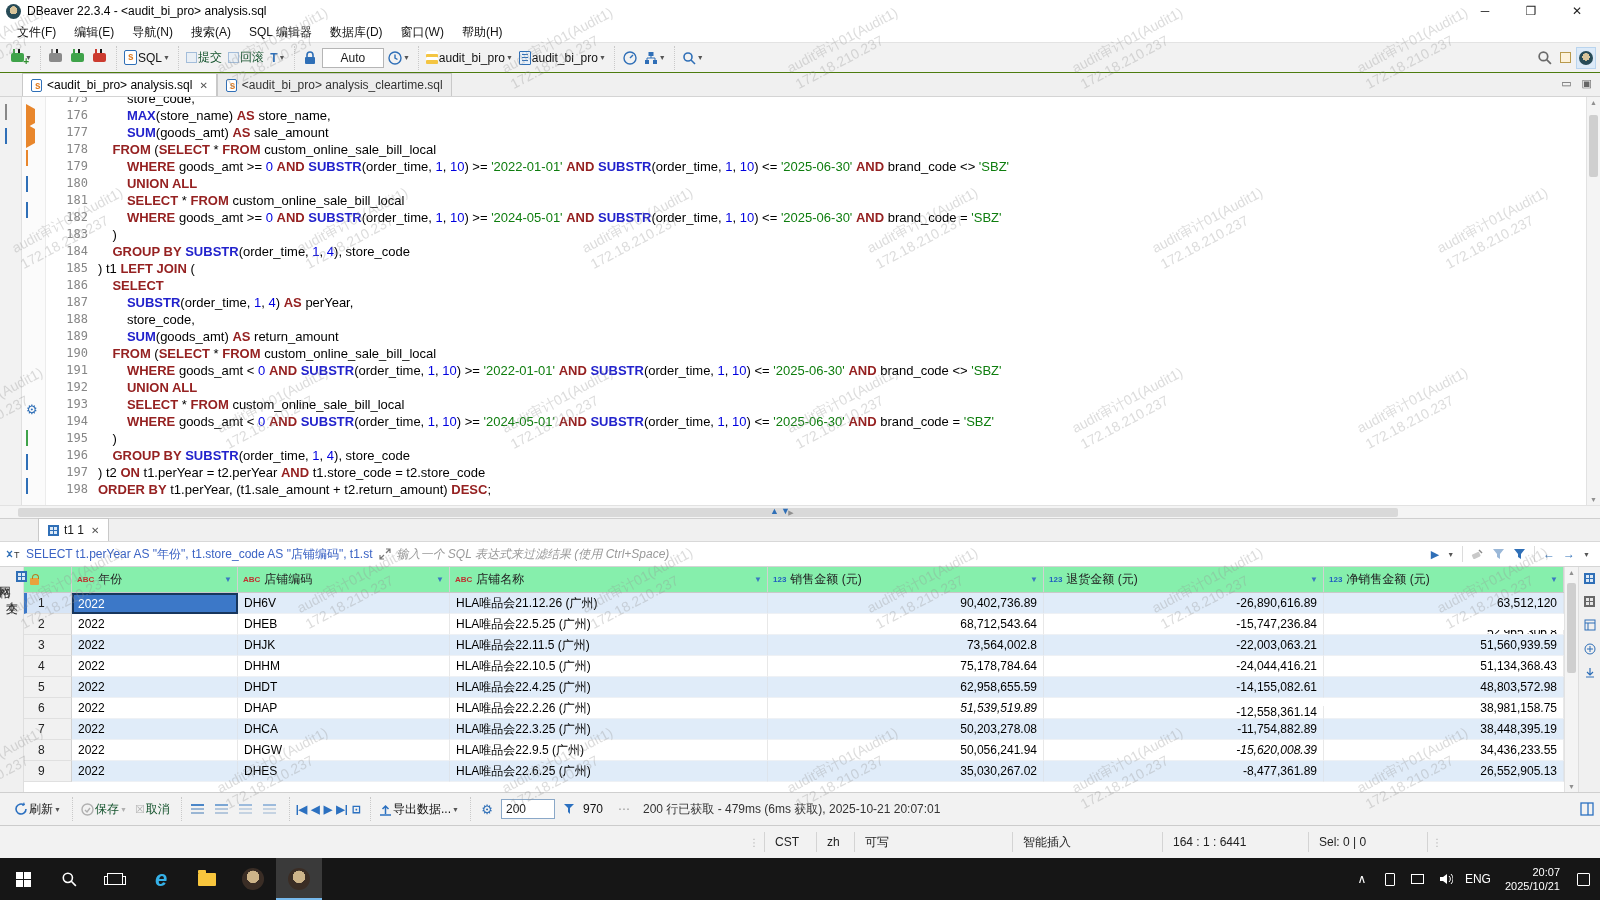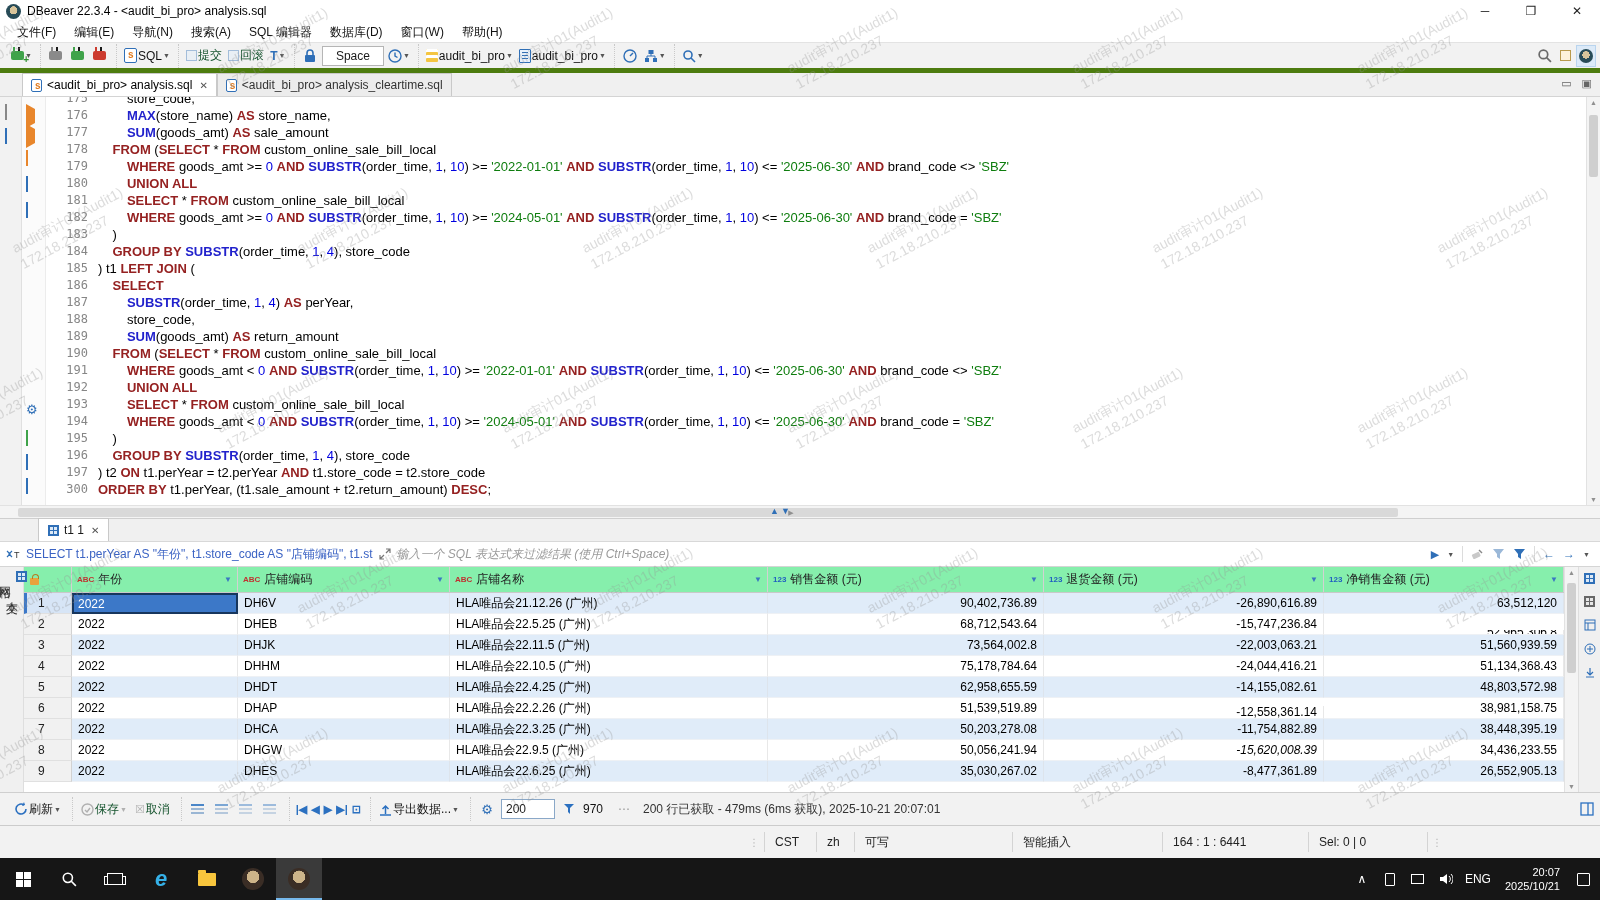--- a/index.html
+++ b/index.html
@@ -11,21 +11,21 @@
   .app-logo{width:15px;height:15px;border-radius:50%;background:radial-gradient(circle at 50% 42%,#d8c49a 0 34%,#274b57 35% 100%);margin-right:6px;flex:0 0 auto;}
   .title-text{font-size:12px;color:#000;}
   .win-controls{margin-left:auto;display:flex;height:22px;}
   .win-btn{width:46px;display:flex;align-items:center;justify-content:center;font-size:12px;color:#222;}
 
   
   .menubar{height:20px;background:#fff;display:flex;align-items:center;padding-left:8px;flex:0 0 auto;}
   .menu-item{padding:2px 9px;font-size:12px;color:#111;}
 
   
-  .toolbar{height:31px;background:#f2f2f2;border-top:1px solid #e3e3e3;border-bottom:5px solid #4d7c0f;display:flex;align-items:center;padding:0 4px;flex:0 0 auto;gap:1px;}
+  .toolbar{height:31px;background:#f2f2f2;border-top:1px solid #e3e3e3;border-bottom:1px solid #4d7c0f;display:flex;align-items:center;padding:0 4px;flex:0 0 auto;gap:1px;}
   .tgroup{display:flex;align-items:center;gap:2px;padding:0 5px;border-left:1px dotted #c9c9c9;height:24px;}
   .tgroup:first-child{border-left:none;}
   .tbi{min-width:20px;height:22px;display:flex;align-items:center;justify-content:center;gap:1px;padding:0 2px;}
   .dd{font-size:7px;color:#555;}
   .plug{width:13px;height:9px;border-radius:2px;position:relative;background:#8a8a8a;}
   .plug:before{content:"";position:absolute;left:2px;top:-4px;width:2px;height:4px;background:inherit;box-shadow:5px 0 0 0;}
   .plug.green{background:#3fa34a;} .plug.red{background:#cc3b2f;} .plug.plus:after{content:"+";position:absolute;right:-5px;bottom:-5px;color:#2f8f2f;font-weight:bold;font-size:10px;}
   .sqlpage{width:13px;height:15px;border:1px solid #2f6fb7;border-radius:2px;background:#fff;position:relative;}
   .sqlpage:after{content:"s";position:absolute;left:3px;top:0px;color:#e07b1f;font-size:10px;font-weight:bold;}
   .lbl{font-size:12px;color:#111;}
@@ -218,21 +218,21 @@
           <span class="dd">▼</span>
         </span>
     </div>
     <div class="tgroup">
       <span class="tbi">
         <svg class="ic" width="12" height="14" viewBox="0 0 12 14">
             <rect x="1" y="6" width="10" height="7" rx="1" fill="#2f6fb7"></rect>
             <path d="M3 6V4a3 3 0 0 1 6 0v2" fill="none" stroke="#2f6fb7" stroke-width="1.6"></path>
           </svg>
       </span>
-      <span class="autobox">Space</span>
+      <span class="autobox">Auto</span>
       <span class="tbi">
         <svg class="ic" width="14" height="14" viewBox="0 0 14 14">
             <circle cx="7" cy="7" r="6" fill="none" stroke="#2f6fb7" stroke-width="1.4"></circle>
             <path d="M7 3.5V7l2.5 1.5" fill="none" stroke="#2f6fb7" stroke-width="1.4"></path>
           </svg>
         <span class="dd">▼</span>
       </span>
     </div>
     <div class="tgroup">
       <span class="tbi">
@@ -337,21 +337,21 @@
           <div class="code-line"><span class="ln">188</span><span class="code-text"><span class="tok-p">        store_code,</span></span></div>
           <div class="code-line"><span class="ln">189</span><span class="code-text"><span class="tok-p">        </span><span class="tok-f">SUM</span><span class="tok-p">(goods_amt) </span><span class="tok-k">AS</span><span class="tok-p"> return_amount</span></span></div>
           <div class="code-line"><span class="ln">190</span><span class="code-text"><span class="tok-p">    </span><span class="tok-k">FROM</span><span class="tok-p"> (</span><span class="tok-k">SELECT</span><span class="tok-p"> * </span><span class="tok-k">FROM</span><span class="tok-p"> custom_online_sale_bill_local</span></span></div>
           <div class="code-line"><span class="ln">191</span><span class="code-text"><span class="tok-p">        </span><span class="tok-k">WHERE</span><span class="tok-p"> goods_amt &lt; </span><span class="tok-n">0</span><span class="tok-p"> </span><span class="tok-k">AND</span><span class="tok-p"> </span><span class="tok-f">SUBSTR</span><span class="tok-p">(order_time, </span><span class="tok-n">1</span><span class="tok-p">, </span><span class="tok-n">10</span><span class="tok-p">) &gt;= </span><span class="tok-s">'2022-01-01'</span><span class="tok-p"> </span><span class="tok-k">AND</span><span class="tok-p"> </span><span class="tok-f">SUBSTR</span><span class="tok-p">(order_time, </span><span class="tok-n">1</span><span class="tok-p">, </span><span class="tok-n">10</span><span class="tok-p">) &lt;= </span><span class="tok-s">'2025-06-30'</span><span class="tok-p"> </span><span class="tok-k">AND</span><span class="tok-p"> brand_code &lt;&gt; </span><span class="tok-s">'SBZ'</span></span></div>
           <div class="code-line"><span class="ln">192</span><span class="code-text"><span class="tok-p">        </span><span class="tok-k">UNION ALL</span></span></div>
           <div class="code-line"><span class="ln">193</span><span class="code-text"><span class="tok-p">        </span><span class="tok-k">SELECT</span><span class="tok-p"> * </span><span class="tok-k">FROM</span><span class="tok-p"> custom_online_sale_bill_local</span></span></div>
           <div class="code-line"><span class="ln">194</span><span class="code-text"><span class="tok-p">        </span><span class="tok-k">WHERE</span><span class="tok-p"> goods_amt &lt; </span><span class="tok-n">0</span><span class="tok-p"> </span><span class="tok-k">AND</span><span class="tok-p"> </span><span class="tok-f">SUBSTR</span><span class="tok-p">(order_time, </span><span class="tok-n">1</span><span class="tok-p">, </span><span class="tok-n">10</span><span class="tok-p">) &gt;= </span><span class="tok-s">'2024-05-01'</span><span class="tok-p"> </span><span class="tok-k">AND</span><span class="tok-p"> </span><span class="tok-f">SUBSTR</span><span class="tok-p">(order_time, </span><span class="tok-n">1</span><span class="tok-p">, </span><span class="tok-n">10</span><span class="tok-p">) &lt;= </span><span class="tok-s">'2025-06-30'</span><span class="tok-p"> </span><span class="tok-k">AND</span><span class="tok-p"> brand_code = </span><span class="tok-s">'SBZ'</span></span></div>
           <div class="code-line"><span class="ln">195</span><span class="code-text"><span class="tok-p">    )</span></span></div>
           <div class="code-line"><span class="ln">196</span><span class="code-text"><span class="tok-p">    </span><span class="tok-k">GROUP BY</span><span class="tok-p"> </span><span class="tok-f">SUBSTR</span><span class="tok-p">(order_time, </span><span class="tok-n">1</span><span class="tok-p">, </span><span class="tok-n">4</span><span class="tok-p">), store_code</span></span></div>
           <div class="code-line"><span class="ln">197</span><span class="code-text"><span class="tok-p">) t2 </span><span class="tok-k">ON</span><span class="tok-p"> t1.perYear = t2.perYear </span><span class="tok-k">AND</span><span class="tok-p"> t1.store_code = t2.store_code</span></span></div>
-          <div class="code-line"><span class="ln">300</span><span class="code-text"><span class="tok-k">ORDER BY</span><span class="tok-p"> t1.perYear, (t1.sale_amount + t2.return_amount) </span><span class="tok-k">DESC</span><span class="tok-p">;</span></span></div>
+          <div class="code-line"><span class="ln">198</span><span class="code-text"><span class="tok-k">ORDER BY</span><span class="tok-p"> t1.perYear, (t1.sale_amount + t2.return_amount) </span><span class="tok-k">DESC</span><span class="tok-p">;</span></span></div>
         </div>
     </div>
     <div class="ed-vscroll">
       <span class="scroll-arrow" style="top:2px">▲</span>
       <div class="ed-vthumb"></div>
       <span class="scroll-arrow" style="bottom:2px">▼</span>
     </div>
   </div>
 
   <div class="hscroll">
@@ -493,21 +493,21 @@
             <div class="gc" style="width: 318px;">HLA唯品会22.4.25 (广州)</div>
             <div class="gc num" style="width: 276px;">62,958,655.59</div>
             <div class="gc num" style="width: 280px;">-14,155,082.61</div>
             <div class="gc num" style="flex: 1 1 0%;">48,803,572.98</div>
           </div>
           <div class="grow">
             <div class="rn">6</div>
             <div class="gc" style="width: 166px;">2022</div>
             <div class="gc" style="width: 212px;">DHAP</div>
             <div class="gc" style="width: 318px;">HLA唯品会22.2.26 (广州)</div>
-            <div class="gc num" style="width: 276px;">51,539,519.89</div>
+            <div class="gc num" style="width: 276px; font-style: italic;">51,539,519.89</div>
             <div class="gc num" style="width: 280px; margin-top: 8px;">-12,558,361.14</div>
             <div class="gc num" style="flex: 1 1 0%;">38,981,158.75</div>
           </div>
           <div class="grow odd">
             <div class="rn">7</div>
             <div class="gc" style="width: 166px;">2022</div>
             <div class="gc" style="width: 212px;">DHCA</div>
             <div class="gc" style="width: 318px;">HLA唯品会22.3.25 (广州)</div>
             <div class="gc num" style="width: 276px;">50,203,278.08</div>
             <div class="gc num" style="width: 280px;">-11,754,882.89</div>

